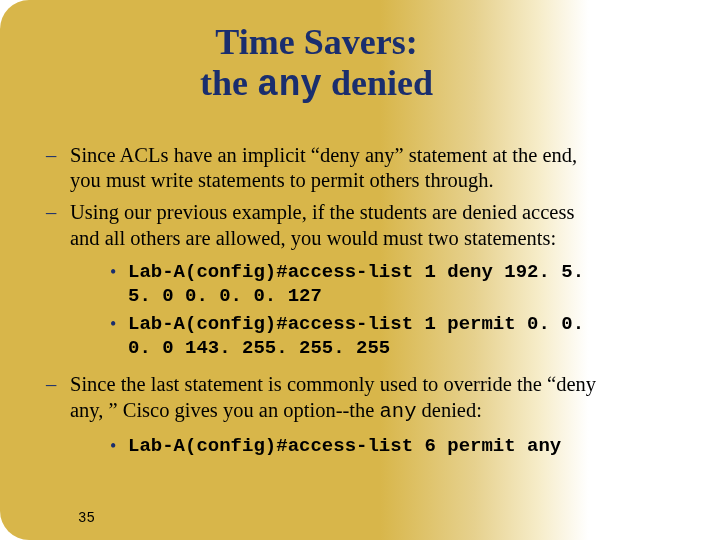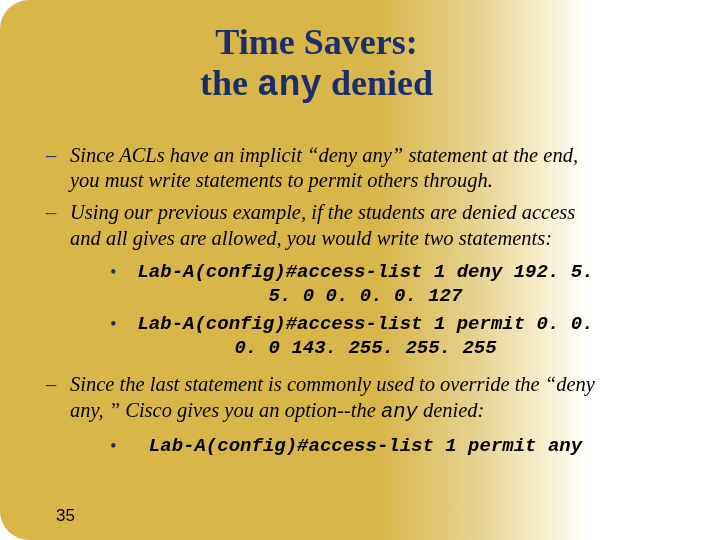--- a/index.html
+++ b/index.html
@@ -35,37 +35,35 @@
   }
   .title .mono {
     font-family: "Courier New", Courier, monospace;
     font-weight: bold;
   }
   .content {
     padding: 26px 30px 0 44px;
     color: #000;
     font-size: 20.5px;
     line-height: 1.25;
-    font-style: italic;
   }
   .lvl1 {
     position: relative;
     padding-left: 26px;
     margin-bottom: 6px;
   }
   .lvl1::before {
     content: "–";
     position: absolute;
     left: 2px;
     top: 0;
     color: #1a2e6e;
   }
   .lvl2-group {
     padding: 4px 0 8px 66px;
-    text-align: center;
   }
   .lvl2 {
     position: relative;
     padding-left: 18px;
     margin-bottom: 4px;
     font-family: "Courier New", Courier, monospace;
     font-weight: bold;
     font-size: 19px;
     line-height: 1.25;
     color: #000;
@@ -78,55 +76,55 @@
     color: #1a2e6e;
     font-family: "Times New Roman", Times, serif;
     font-weight: normal;
     font-size: 18px;
   }
   .mono-inline {
     font-family: "Courier New", Courier, monospace;
   }
   .pagenum {
     position: absolute;
-    left: 56px;
+    left: 78px;
     bottom: 14px;
-    font-size: 17px;
+    font-size: 14px;
     color: #000;
-    font-family: Liberation Sans, sans-serif;
+    font-family: Liberation Mono, monospace;
   }
 </style>
 </head>
 <body>
 
 <div class="slide">
 
   <div class="title">
     <div>Time Savers:</div>
     <div>
       <span>the </span><span class="mono">any</span><span> denied</span>
     </div>
   </div>
 
   <div class="content">
 
     <div class="lvl1">Since ACLs have an implicit “deny any” statement at the end, you must write statements to permit others through.</div>
 
-    <div class="lvl1">Using our previous example, if the students are denied access and all gives are allowed, you would write two statements:</div>
+    <div class="lvl1">Using our previous example, if the students are denied access and all others are allowed, you would must two statements:</div>
 
     <div class="lvl2-group">
       <div class="lvl2">Lab-A(config)#access-list 1 deny 192. 5. 5. 0 0. 0. 0. 127</div>
       <div class="lvl2">Lab-A(config)#access-list 1 permit 0. 0. 0. 0 143. 255. 255. 255</div>
     </div>
 
     <div class="lvl1">
       <span>Since the last statement is commonly used to override the “deny any, ” Cisco gives you an option--the </span><span class="mono-inline">any</span><span> denied:</span>
     </div>
 
     <div class="lvl2-group">
-      <div class="lvl2">Lab-A(config)#access-list 1 permit any</div>
+      <div class="lvl2">Lab-A(config)#access-list 6 permit any</div>
     </div>
 
   </div>
 
   <div class="pagenum">35</div>
 
 </div>
 
 </body></html>

